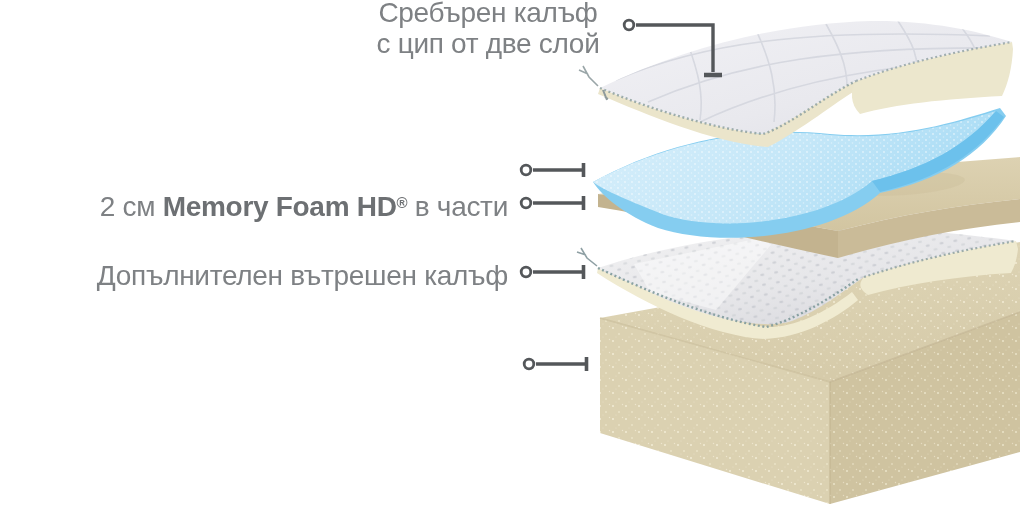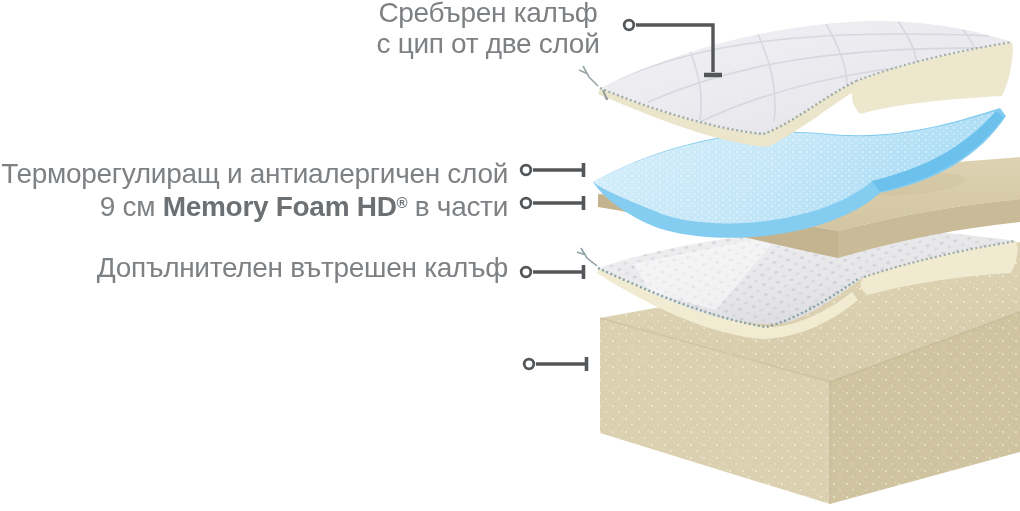--- a/index.html
+++ b/index.html
@@ -160,26 +160,23 @@
       <path d="M536,364 H586" stroke-width="3.4"></path>
       <path d="M586.5,357 V371" stroke-width="3.6"></path>
     </g>
   </svg>
 
   <div id="title-label">
     <div>Сребърен калъф</div>
     <div>с цип от две слой</div>
   </div>
 
-  <div class="lbl" style="top:154px">
-    <span>Терморегулиращ и антиалергичен слой</span><b></b><span class="sup"></span><span></span>
+
+  <div class="lbl" style="top:187px">
+    <span>2 см </span><b>Memory Foam HD</b><span class="sup">®</span><span> в части</span>
   </div>
 
-  <div class="lbl" style="top:187px">
-    <span>9 см </span><b>Memory Foam HD</b><span class="sup">®</span><span> в части</span>
-  </div>
-
-  <div class="lbl" style="top:248px">
+  <div class="lbl" style="top:256px">
     <span>Допълнителен вътрешен калъф</span><b></b><span class="sup"></span><span></span>
   </div>
 
 
 </div>
 
 </body></html>

